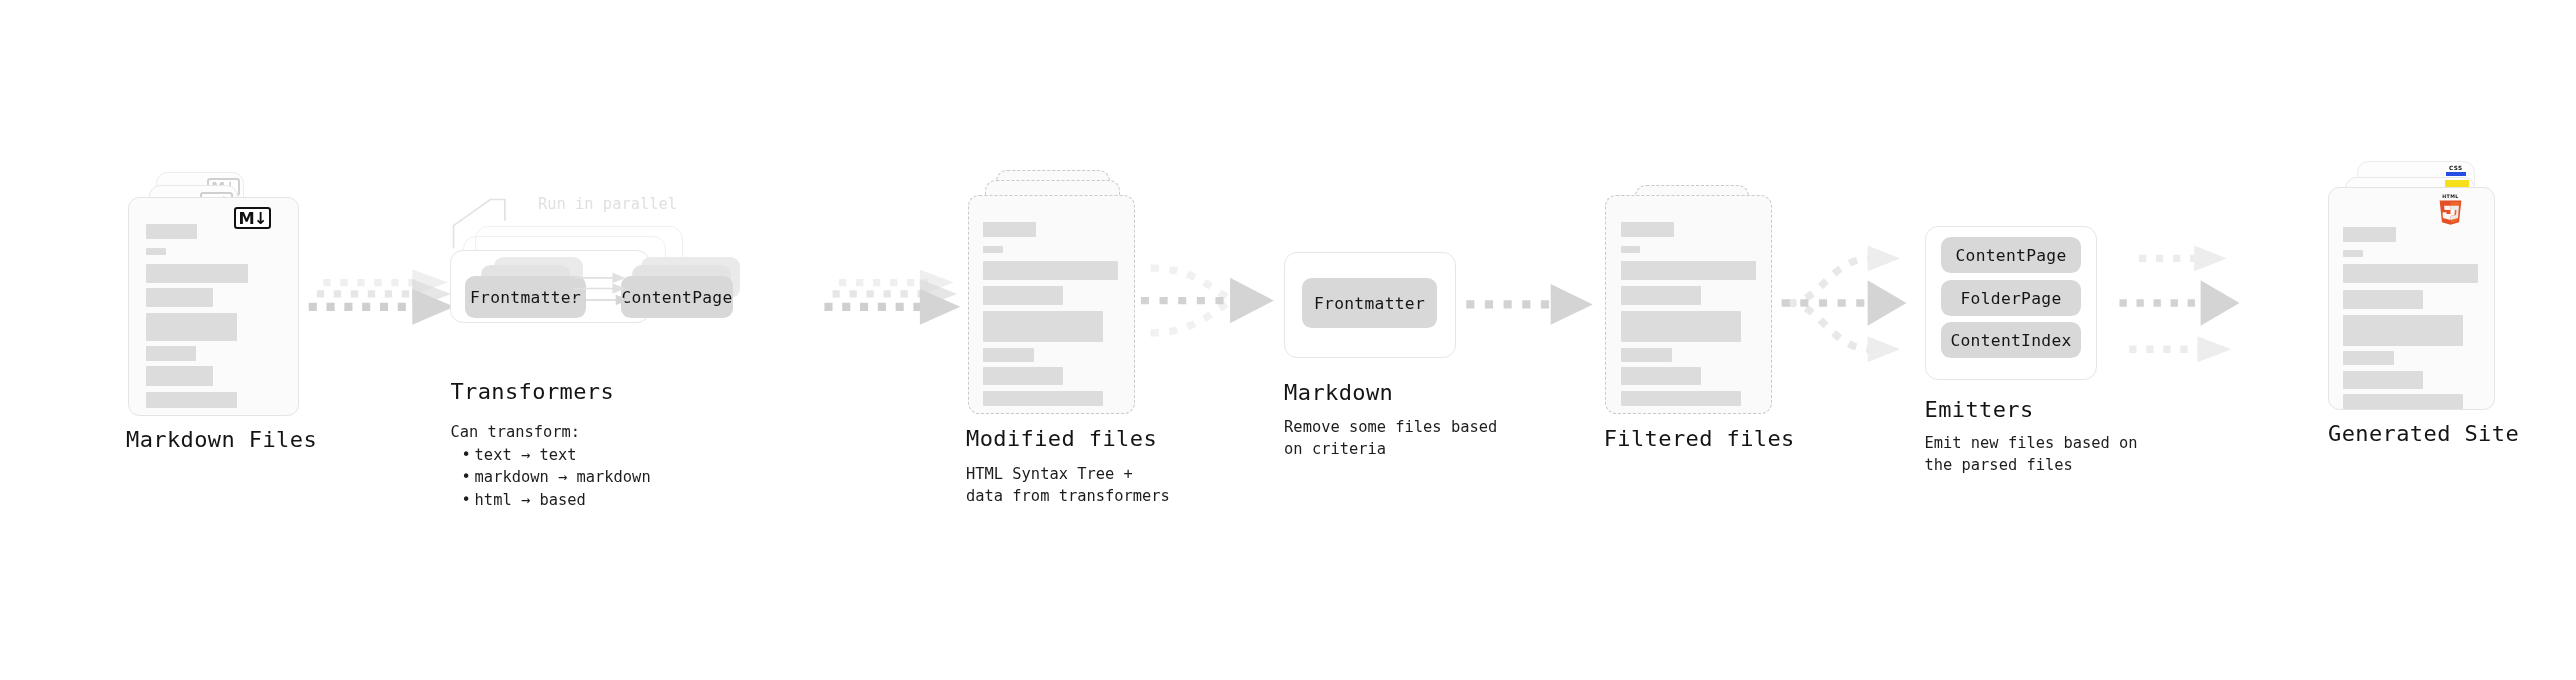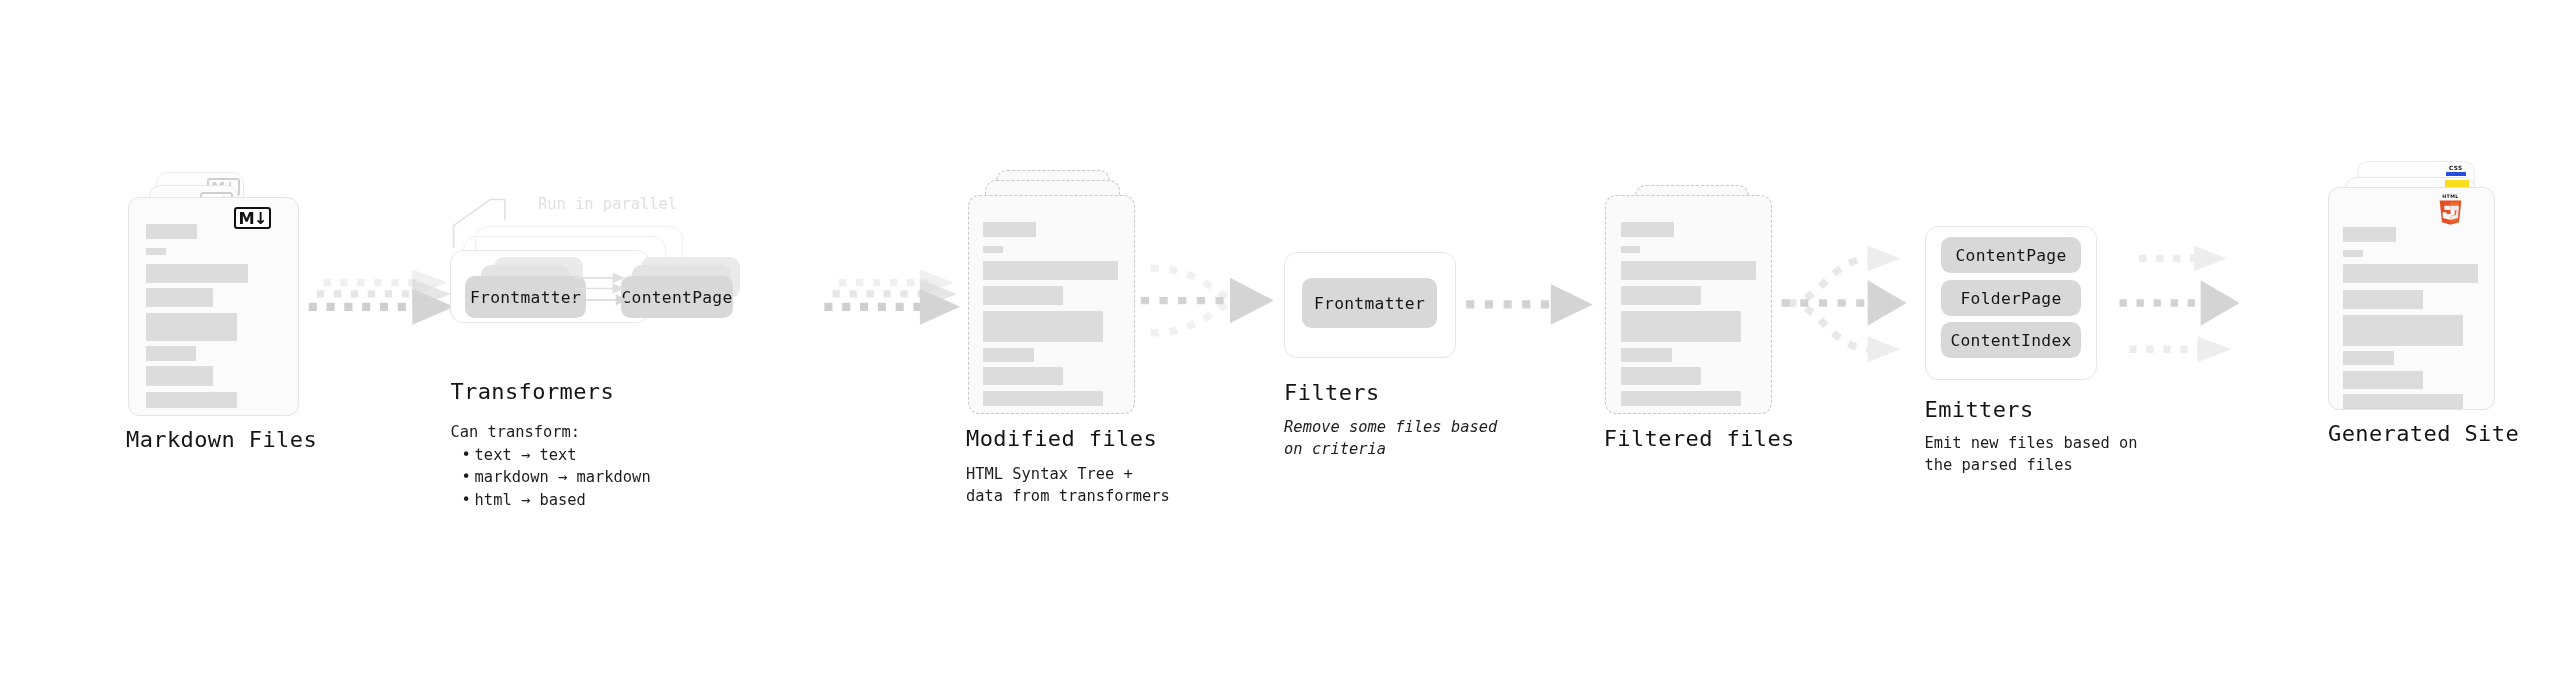--- a/index.html
+++ b/index.html
@@ -265,22 +265,22 @@
     </g>
     <polygon points="116,34 170,62 116,90" fill="#d4d4d4"></polygon>
   </svg>
 
   <div class="abs" style="left:1276px; top:0px; width:293px; height:681px;">
 
     <div class="modbox" style="left:8.1px; top:252px; width:172px; height:106px;"></div>
 
     <div class="chip" style="left:26px; top:278px; width:135px; height:50px;">Frontmatter</div>
 
-    <div class="caption" style="left:8.1px; top:380px;">Filters</div>
-    <div class="subcaption" style="left:8.1px; top:416px;font-style:italic;">Remove some files based
+    <div class="caption" style="left:8.1px; top:380px;">Markdown</div>
+    <div class="subcaption" style="left:8.1px; top:416px;">Remove some files based
 on criteria</div>
   </div>
 
   <svg class="flow" style="left:1463px; top:284px;" width="138" height="57" viewBox="0 0 170 70">
     <g stroke="#d2d2d2" stroke-width="10" stroke-dasharray="10 13" fill="none">
       <line x1="4" y1="25" x2="112" y2="25"></line>
     </g>
     <polygon points="108,0 160,25 108,50" fill="#d4d4d4"></polygon>
   </svg>
 

